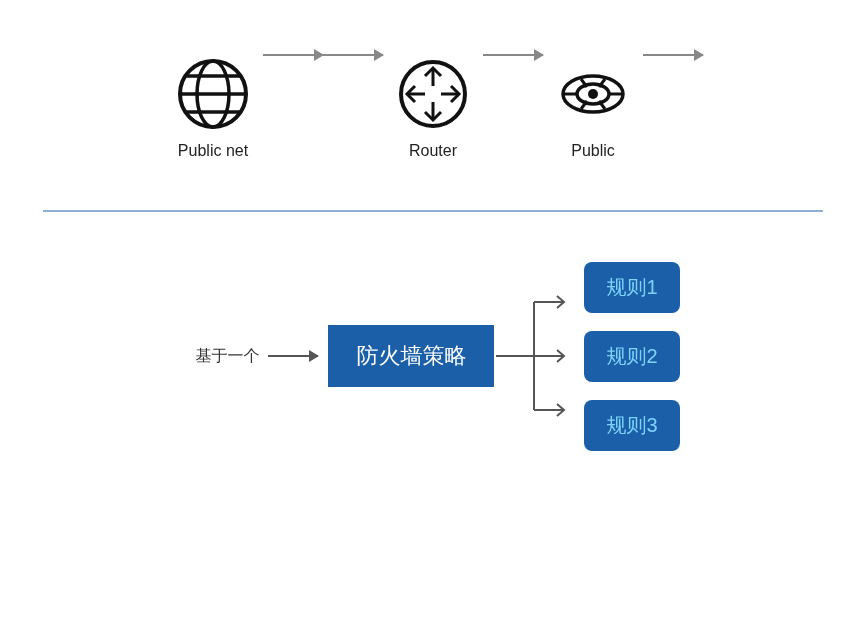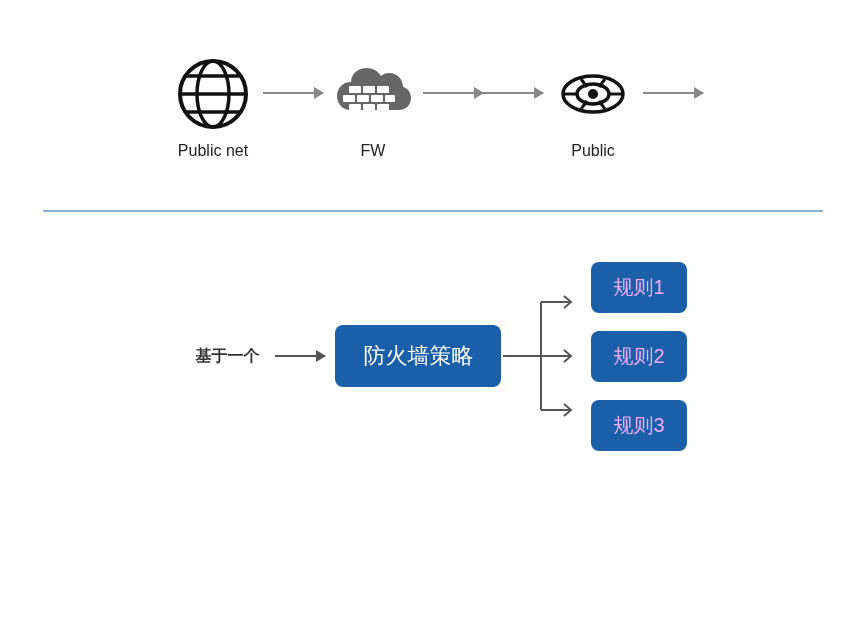--- a/index.html
+++ b/index.html
@@ -17,21 +17,21 @@
       width: 840px;
       height: 610px;
       display: flex;
       flex-direction: column;
       padding: 20px 30px;
     }
 
     
     .top-section {
       display: flex;
-      align-items: center;
+      align-items: flex-start;
       justify-content: center;
       gap: 0;
       margin-bottom: 40px;
       padding-top: 20px;
     }
     .node {
       display: flex;
       flex-direction: column;
       align-items: center;
       gap: 8px;
@@ -74,42 +74,41 @@
     
     .bottom-section {
       display: flex;
       align-items: center;
       justify-content: center;
       gap: 0;
       margin-top: 20px;
     }
     .blue-box {
       background: #1a5fa8;
-      color: #f0abfc;
+      color: #7dd3fc;
       border-radius: 8px;
       padding: 12px 22px;
       font-size: 20px;
       font-weight: 500;
       white-space: nowrap;
     }
     .blue-box-large {
       background: #1a5fa8;
       color: #fff;
-      border-radius: 8px;
+      border-radius: 0;
       padding: 16px 28px;
       font-size: 22px;
       font-weight: 500;
       white-space: nowrap;
     }
     .between-label {
       font-size: 16px;
       color: #333;
-      margin: 0 16px;
+      margin: 0 9px;
       padding-bottom: 0;
-      font-weight: bold;
     }
 
     
     .rules-section {
       display: flex;
       flex-direction: column;
       justify-content: space-between;
       gap: 18px;
       margin-left: 10px;
     }
@@ -141,46 +140,46 @@
           <line x1="9" y1="54" x2="63" y2="54" stroke="#111" stroke-width="3.5"></line>
         </svg>
       </div>
       <span class="node-label">Public net</span>
     </div>
 
     <div class="arrow-container">
       <div class="arrow"></div>
     </div>
 
+
+    <div class="arrow-container">
+      <div class="arrow"></div>
+    </div>
+
     <div class="node">
       <div class="node-icon">
 
-        <svg width="80" height="72" viewBox="0 0 80 72" fill="none" xmlns="http://www.w3.org/2000/svg">
-
-          <path d="M18 52 C8 52 4 44 4 38 C4 30 10 24 18 24 C18 16 25 10 34 10 C40 10 45 13 48 18 C50 16 53 15 56 15 C64 15 70 21 70 29 C75 30 78 35 78 40 C78 47 73 52 66 52 Z" fill="#666"></path>
-
-          <rect x="16" y="28" width="12" height="7" fill="white" rx="1"></rect>
-          <rect x="30" y="28" width="12" height="7" fill="white" rx="1"></rect>
-          <rect x="44" y="28" width="12" height="7" fill="white" rx="1"></rect>
-          <rect x="10" y="37" width="12" height="7" fill="white" rx="1"></rect>
-          <rect x="24" y="37" width="12" height="7" fill="white" rx="1"></rect>
-          <rect x="38" y="37" width="12" height="7" fill="white" rx="1"></rect>
-          <rect x="52" y="37" width="10" height="7" fill="white" rx="1"></rect>
-          <rect x="16" y="46" width="12" height="6" fill="white" rx="1"></rect>
-          <rect x="30" y="46" width="12" height="6" fill="white" rx="1"></rect>
-          <rect x="44" y="46" width="12" height="6" fill="white" rx="1"></rect>
+        <svg width="72" height="72" viewBox="0 0 72 72" fill="none" xmlns="http://www.w3.org/2000/svg">
+          <circle cx="36" cy="36" r="32" stroke="#111" stroke-width="4" fill="none"></circle>
+
+          <line x1="36" y1="28" x2="36" y2="10" stroke="#111" stroke-width="3"></line>
+          <polyline points="28,18 36,10 44,18" stroke="#111" stroke-width="3" fill="none"></polyline>
+
+          <line x1="36" y1="44" x2="36" y2="62" stroke="#111" stroke-width="3"></line>
+          <polyline points="28,54 36,62 44,54" stroke="#111" stroke-width="3" fill="none"></polyline>
+
+          <line x1="28" y1="36" x2="10" y2="36" stroke="#111" stroke-width="3"></line>
+          <polyline points="18,28 10,36 18,44" stroke="#111" stroke-width="3" fill="none"></polyline>
+
+          <line x1="44" y1="36" x2="62" y2="36" stroke="#111" stroke-width="3"></line>
+          <polyline points="54,28 62,36 54,44" stroke="#111" stroke-width="3" fill="none"></polyline>
         </svg>
       </div>
-      <span class="node-label">FW</span>
-    </div>
-
-    <div class="arrow-container">
-      <div class="arrow"></div>
-    </div>
-
+      <span class="node-label">Router</span>
+    </div>
 
     <div class="arrow-container">
       <div class="arrow"></div>
     </div>
 
     <div class="node">
       <div class="node-icon">
 
         <svg width="72" height="72" viewBox="0 0 72 72" fill="none" xmlns="http://www.w3.org/2000/svg">
 

